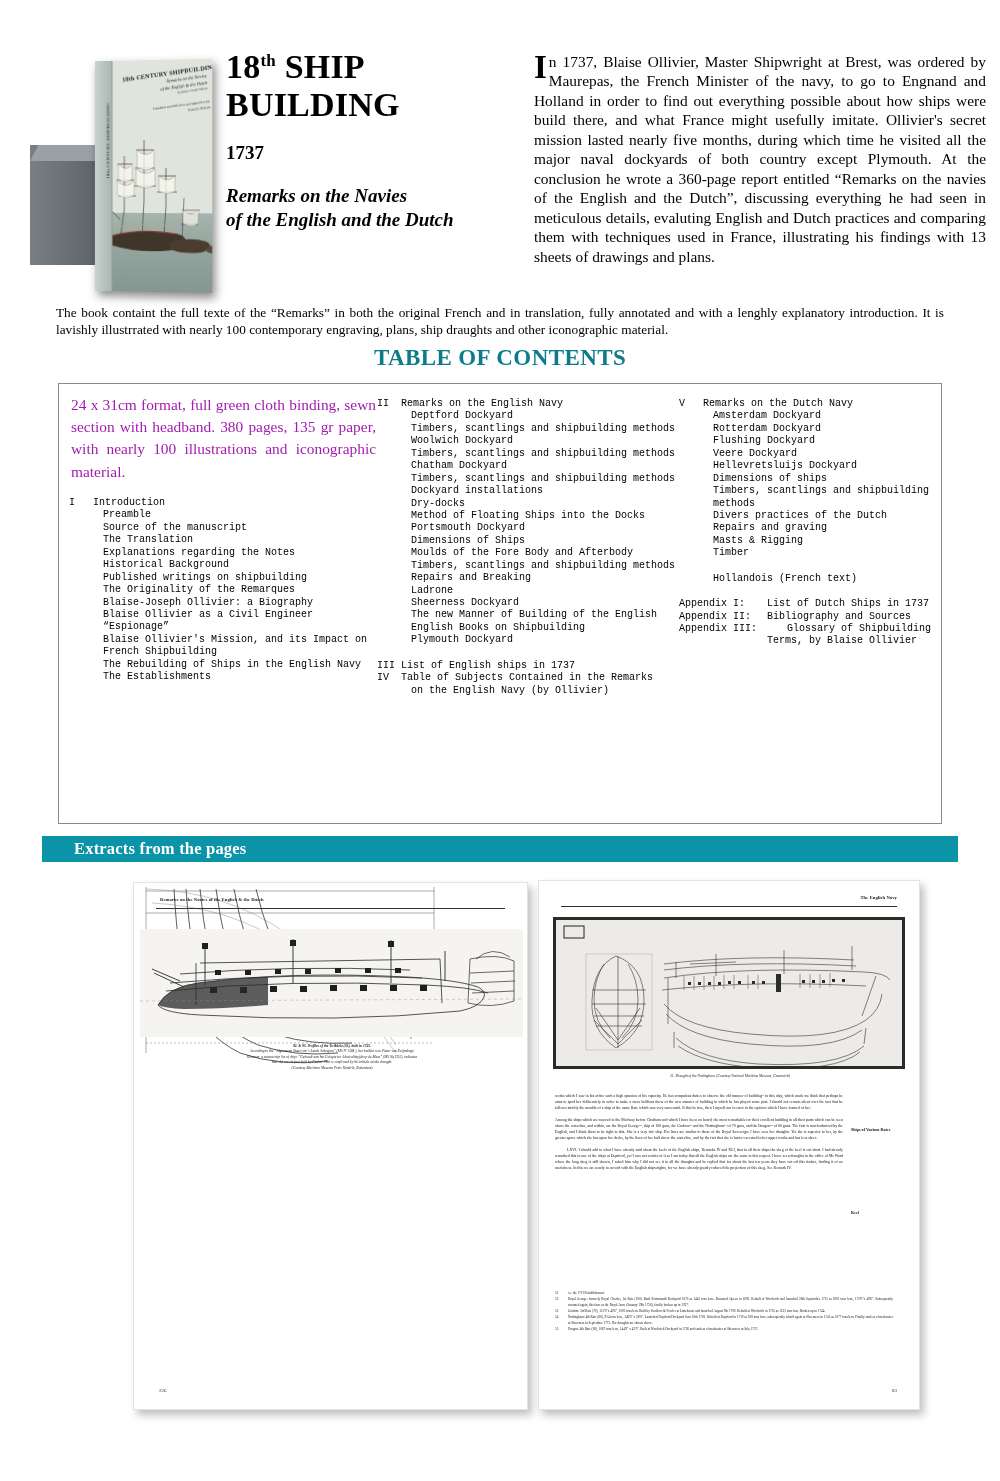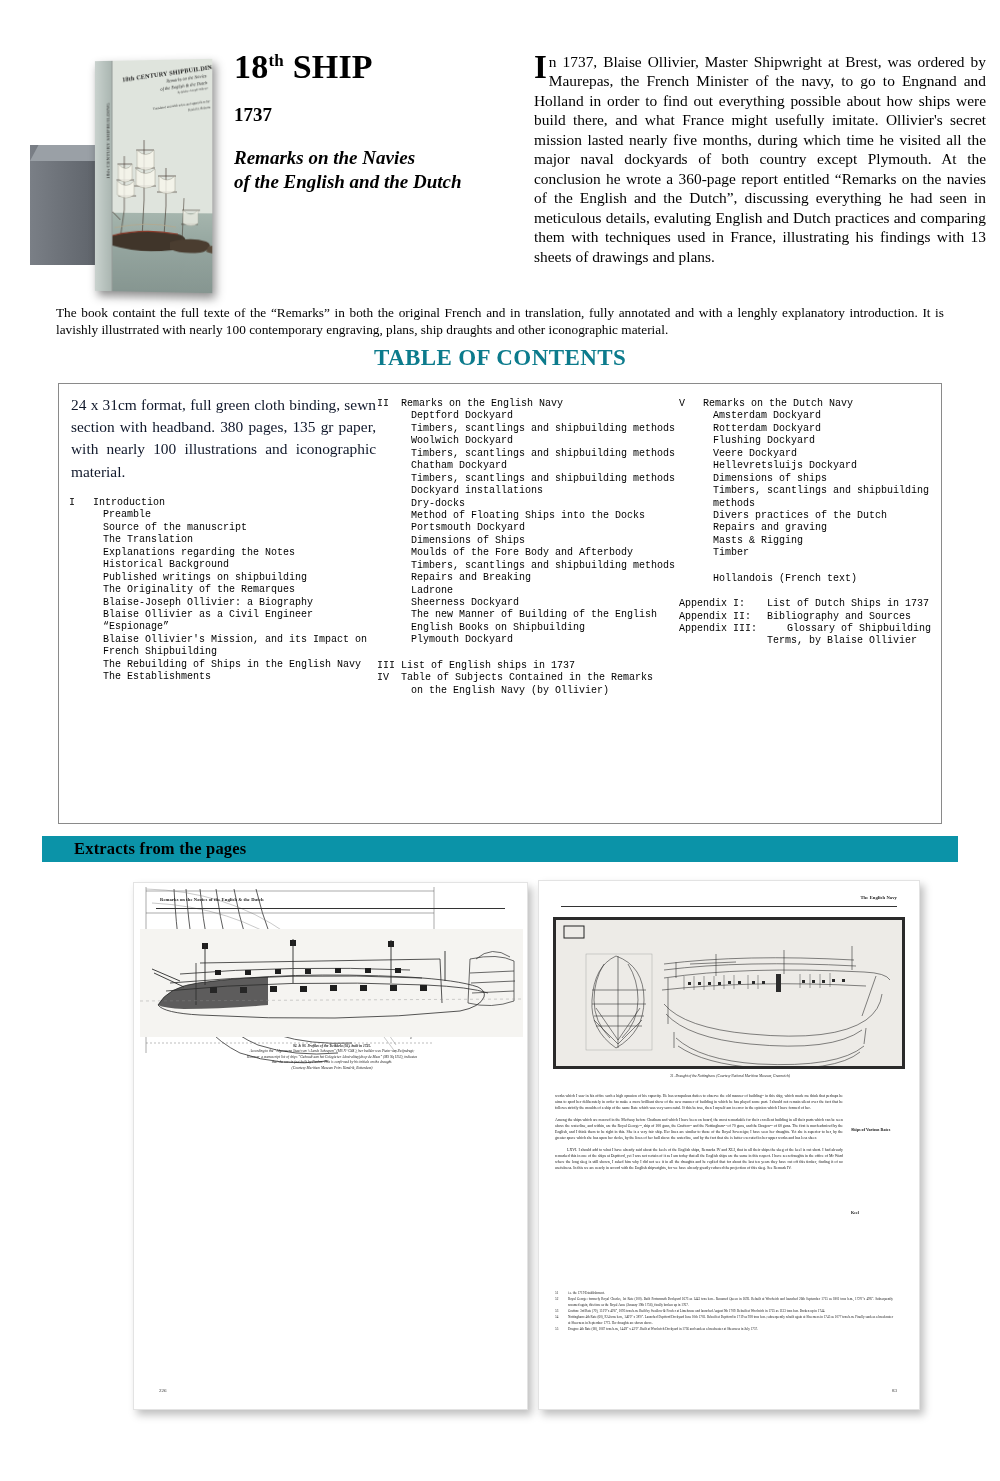--- a/index.html
+++ b/index.html
@@ -59,21 +59,21 @@
   .book-title-area{
     position:absolute; right:4px; top:10px; width:84px; text-align:right;
     transform:rotate(-7deg);
   }
   .bt-main{ font-size:6.2px; font-weight:bold; letter-spacing:.2px; color:#1a1a1a; white-space:nowrap; }
   .bt-sub{ font-size:4.4px; font-style:italic; color:#1a1a1a; margin-top:2px; white-space:nowrap;}
   .bt-sub2{ font-size:3px; font-style:italic; color:#333; margin-top:1px; white-space:nowrap;}
   .bt-auth{ font-size:3.2px; color:#222; margin-top:9px; line-height:1.5; }
 
   
-  .titleblock{ position:absolute; left:234px; top:48px; width:290px; }
+  .titleblock{ position:absolute; left:226px; top:48px; width:290px; }
   .t-h1{ font-size:34px; font-weight:bold; line-height:1.12; letter-spacing:.2px; }
   .t-h1 sup{ font-size:17px; }
   .t-year{ font-size:19px; font-weight:bold; margin-top:18px; }
   .t-sub{ font-size:19px; font-weight:bold; font-style:italic; margin-top:20px; line-height:1.26; }
   .t-auth{ font-size:16.5px; font-weight:bold; margin-top:22px; line-height:1.32; }
 
   
   .introcol{ position:absolute; left:534px; top:52px; width:452px; }
   .introcol p{
     margin:0; font-size:15.4px; line-height:1.265; text-align:justify; text-justify:inter-word;
@@ -97,21 +97,21 @@
 
   
   .tocbox{
     position:absolute; left:58px; top:383px; width:884px; height:441px;
     border:1px solid #8a8a8a; background:#fff;
   }
   .toc-inner{ position:relative; width:100%; height:100%; }
 
   .toc-green{
     position:absolute; left:12px; top:10px; width:305px;
-    color:#0f172a; font-size:15.4px; line-height:1.44; text-align:justify;
+    color:#a21caf; font-size:15.4px; line-height:1.44; text-align:justify;
   }
   .toc-col{ position:absolute; font-size:10px; line-height:1.245;font-family:Liberation Mono, monospace; }
   .col1{ left:10px; top:113px; width:310px; }
   .col2{ left:318px; top:14px; width:300px; }
   .col3{ left:620px; top:14px; width:258px; }
 
   .sect{ display:flex; }
   .sect .num{ width:24px; flex:0 0 24px; }
   .sect .lbl{ flex:1 1 auto; }
   .sub{ padding-left:34px; }
@@ -123,21 +123,21 @@
   .ap-just{ text-align:justify; text-justify:inter-word;margin-left:20px; }
   .ap-cont{ padding-left:88px; }
 
   
   .banner{
     position:absolute; left:42px; top:836px; width:916px; height:26px;
     background:#0b93a8;
   }
   .banner span{
     position:absolute; left:32px; top:3px;
-    color:#000000; font-size:16.5px; font-weight:bold; letter-spacing:.2px;
+    color:#ffffff; font-size:16.5px; font-weight:bold; letter-spacing:.2px;
   }
 
   
   .spread{ position:absolute; left:0px; top:876px; width:1000px; height:545px; }
   .page{
     position:absolute; background:#fff;
     box-shadow:4px 5px 8px rgba(0,0,0,.25);
     border:1px solid #e3e3e3;
   }
   .page-l{ left:133px; top:6px; width:395px; height:528px; }
@@ -248,21 +248,21 @@
           <div class="bt-sub">of the English &amp; the Dutch</div>
           <div class="bt-sub2">by Blaise-Joseph Ollivier</div>
           <div class="bt-auth">Translated and with notes and appendices by</div>
           <div class="bt-auth" style="margin-top:1px">David H. Roberts</div>
         </div>
       </div>
     </div>
   </div>
 
   <div class="titleblock">
-    <div class="t-h1"><span>18</span><sup>th</sup><span> SHIP</span><br></div>
+    <div class="t-h1"><span>18</span><sup>th</sup><span> SHIP</span><br><span>BUILDING</span></div>
     <div class="t-year">1737</div>
     <div class="t-sub"><span>Remarks on the Navies</span><br><span>of the English and the Dutch</span></div>
   </div>
 
   <div class="introcol">
     <p class="drop">In 1737, Blaise Ollivier, Master Shipwright at Brest, was ordered by Maurepas, the French Minister of the navy, to go to Engnand and Holland in order to find out everything possible about how ships were build there, and what France might usefully imitate. Ollivier's secret mission lasted nearly five months, during which time he visited all the major naval dockyards of both country except Plymouth. At the conclusion he wrote a 360-page report entitled “Remarks on the navies of the English and the Dutch”, discussing everything he had seen in meticulous details, evaluting English and Dutch practices and comparing them with techniques used in France, illustrating his findings with 13 sheets of drawings and plans.</p>
   </div>
 </div>
 
 <div class="blurb">The book containt the full texte of the “Remarks” in both the original French and in translation, fully annotated and with a lenghly explanatory introduction. It is lavishly illustrrated with nearly 100 contemporary engraving, plans, ship draughts and other iconographic material.</div>

